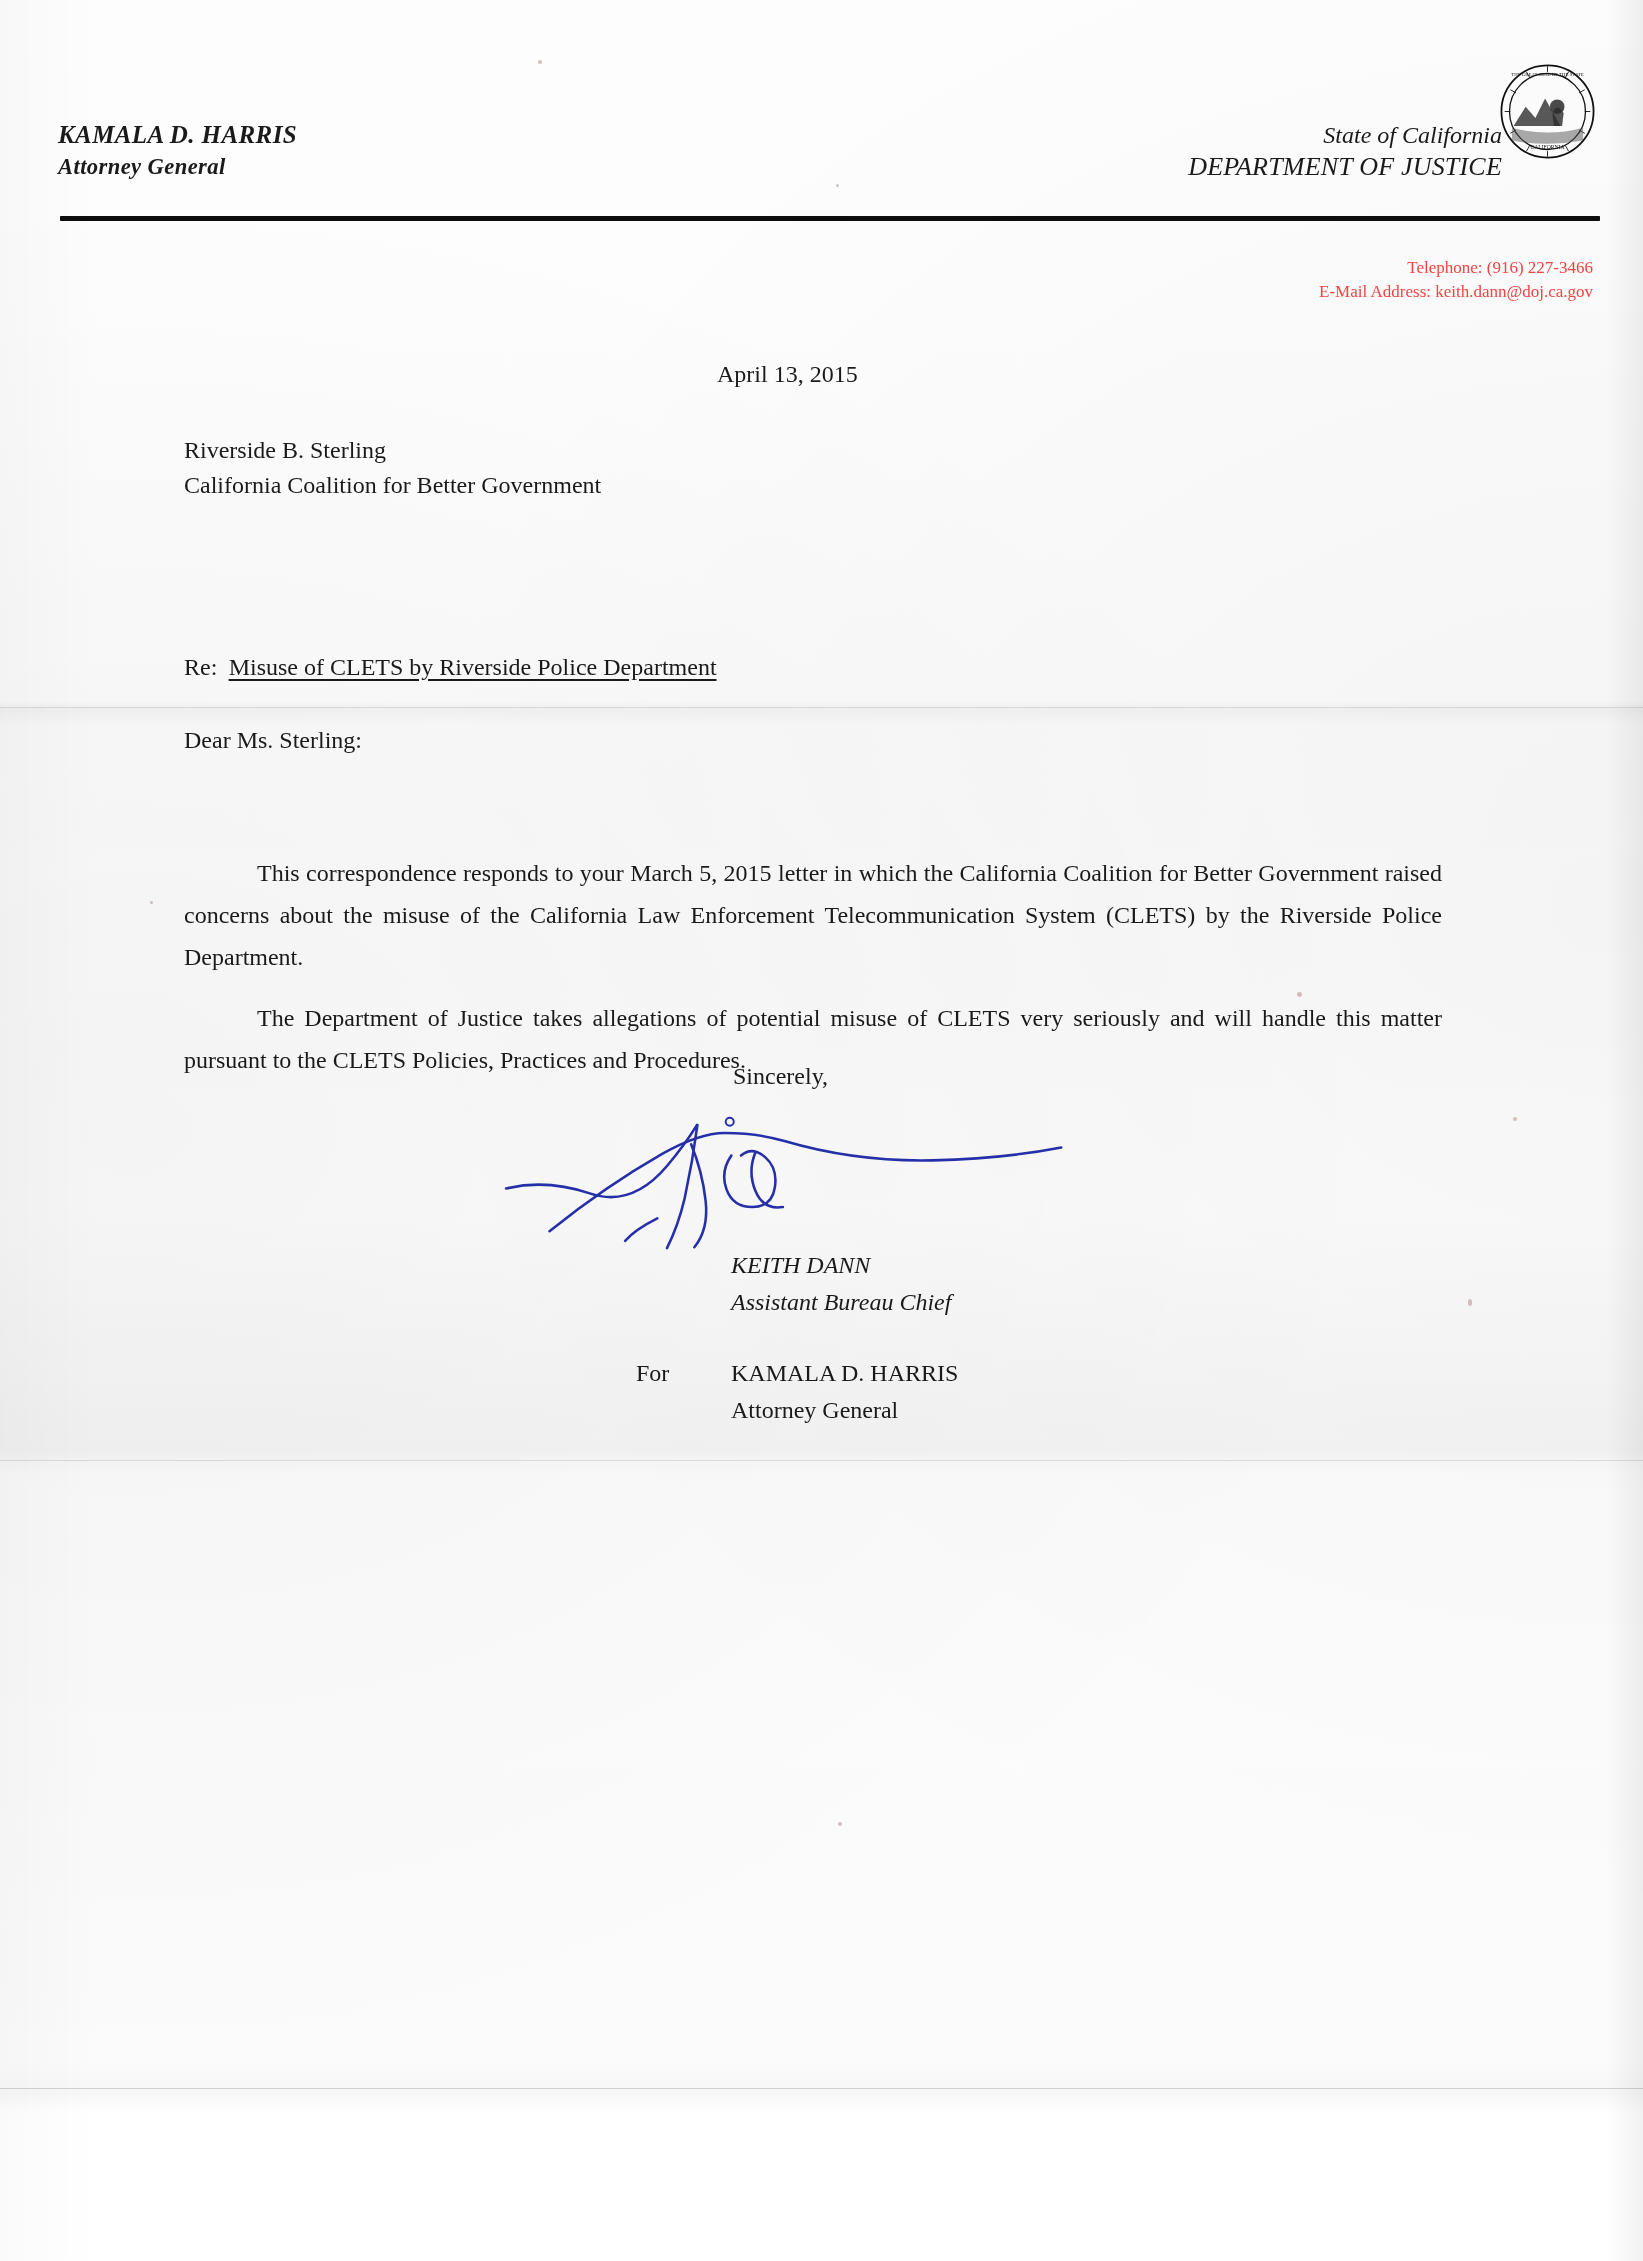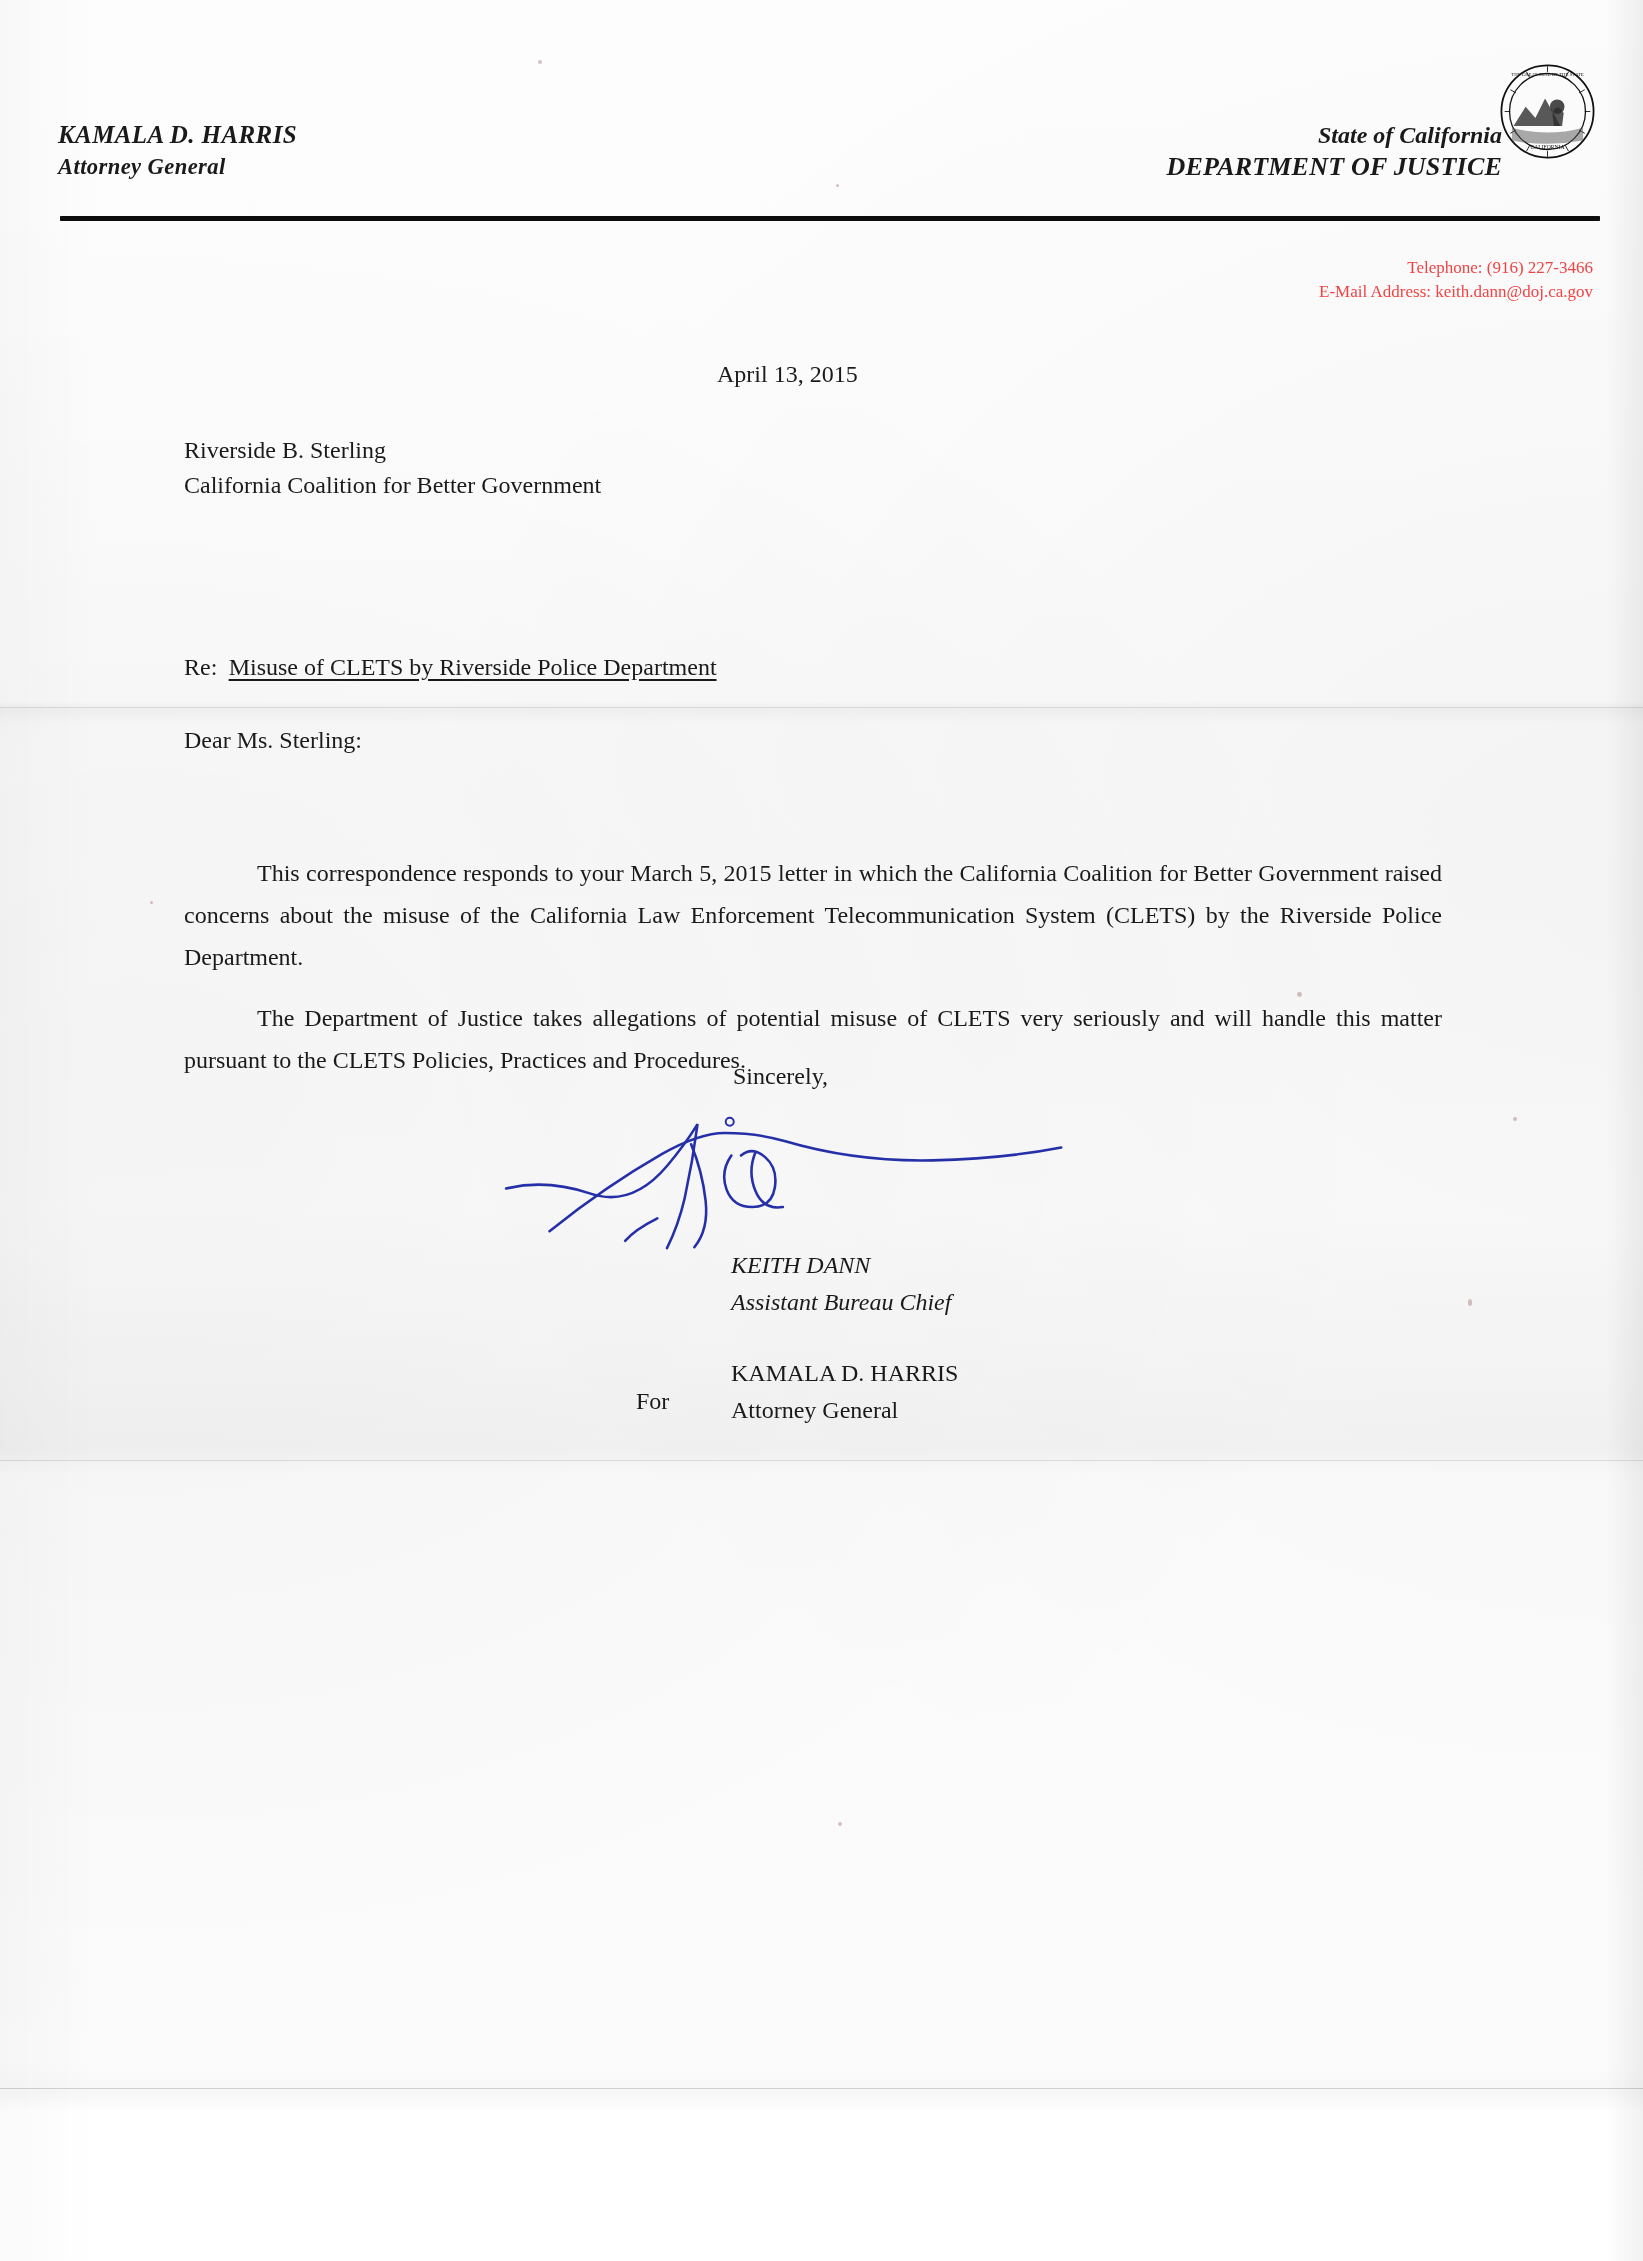--- a/index.html
+++ b/index.html
@@ -78,21 +78,21 @@
   .lh-name { font-size: 25px; line-height: 32px; }
   .lh-title { font-size: 22.6px; line-height: 31px; }
 
   .lh-right {
     position: absolute;
     right: 141px;
     top: 119px;
     text-align: right;
     font-family: "Liberation Serif", serif;
     font-style: italic;
-    font-weight: bold;
+    font-weight: normal;
     margin-left: 36px;
   }
   .lh-state { font-size: 24px; line-height: 32px; }
   .lh-dept { font-size: 26px; line-height: 32px; letter-spacing: 0.2px; }
 
   .seal {
     position: absolute;
     right: 47px;
     top: 63px;
     width: 97px;
@@ -201,21 +201,20 @@
     position: absolute;
     left: 636px;
     top: 1355px;
     font-size: 24px;
     line-height: 37px;
   }
   .for-row .for-label {
     position: absolute;
     left: 0;
     top: 0;
-    margin-top: 28px;
   }
   .for-row .for-names {
     margin-left: 95px;
   }
 
   
   .speck { position: absolute; background: rgba(140,80,80,0.35); border-radius: 50%; }
 </style>
 </head>
 <body>

